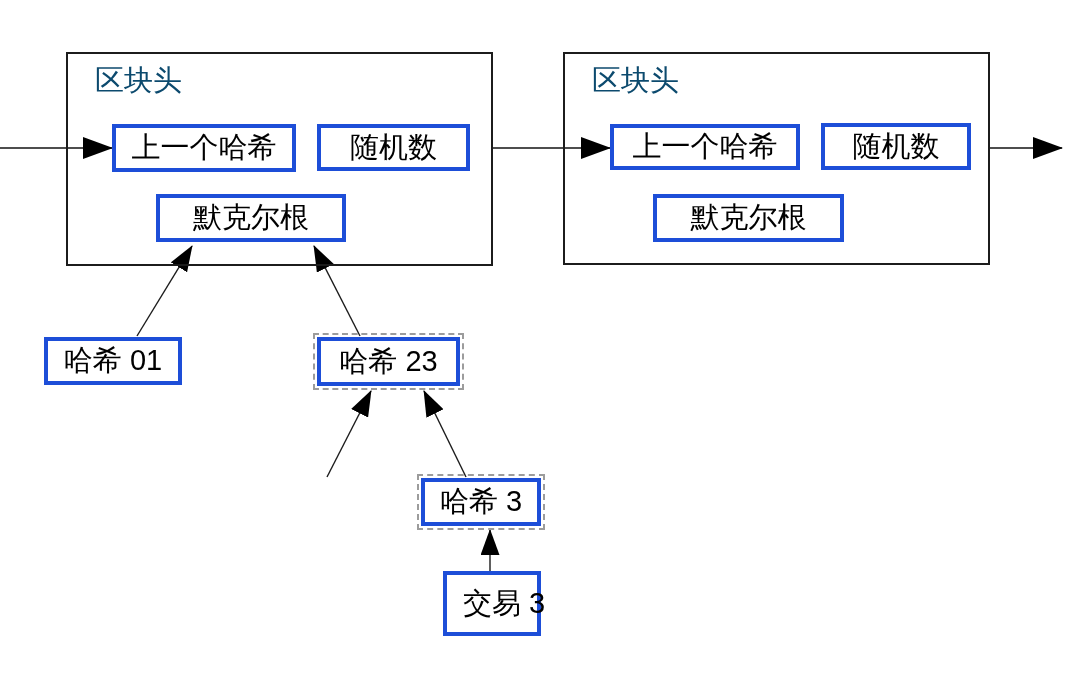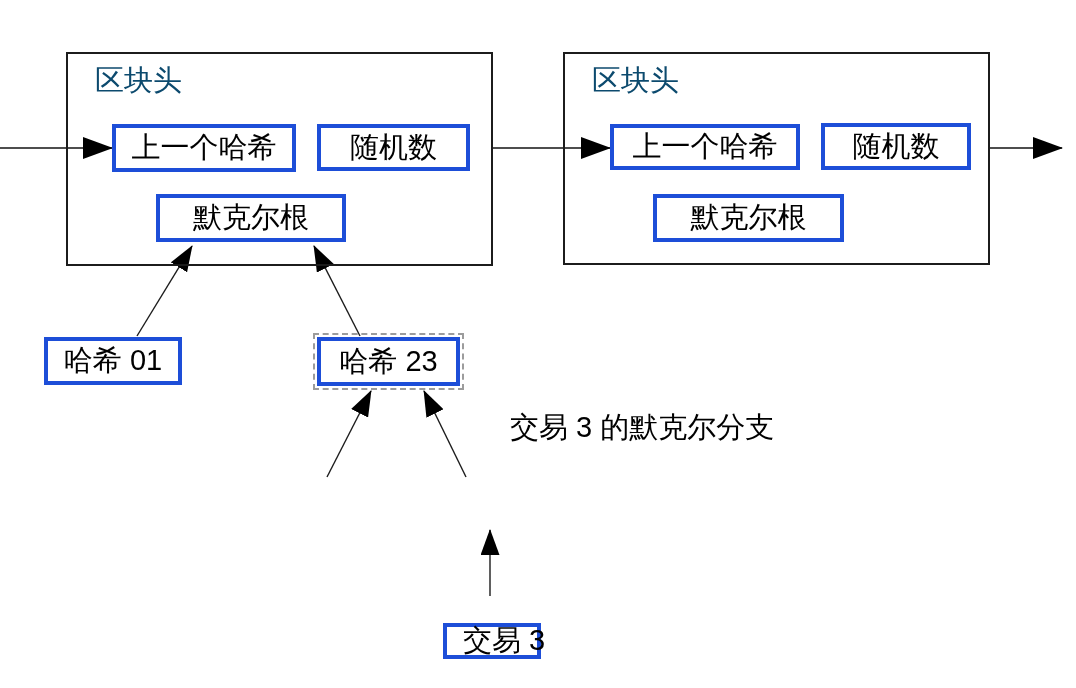--- a/index.html
+++ b/index.html
@@ -64,21 +64,21 @@
   .b2-label { left: 592px; top: 64px; }
   .b2-prev  { left: 610px; top: 124px; width: 190px; height: 46px; }
   .b2-nonce { left: 821px; top: 123px; width: 150px; height: 47px; }
   .b2-merk  { left: 653px; top: 194px; width: 191px; height: 48px; }
 
   
   .n-hash01 { left: 44px;  top: 337px; width: 138px; height: 48px; }
   .n-hash23 { left: 317px; top: 337px; width: 143px; height: 49px; }
   .n-hash2  { left: 255px; top: 478px; width: 120px; height: 48px; }
   .n-hash3  { left: 421px; top: 478px; width: 120px; height: 48px; }
-  .n-tx3    { left: 443px; top: 623px; width: 98px;  height: 36px; padding-left: 24px; }
+  .n-tx3    { left: 443px; top: 571px; width: 98px;  height: 65px; padding-left: 24px; }
 
   .lbl-branch { left: 510px; top: 408px; }
 </style>
 </head>
 <body>
 
 <div class="canvas">
 
   <svg class="arrows" viewBox="0 0 1076 688" xmlns="http://www.w3.org/2000/svg">
     <defs>
@@ -108,17 +108,17 @@
   <div class="fbox b1-merk">默克尔根</div>
 
   <div class="block b2"></div>
   <div class="block-label b2-label">区块头</div>
   <div class="fbox b2-prev">上一个哈希</div>
   <div class="fbox b2-nonce">随机数</div>
   <div class="fbox b2-merk">默克尔根</div>
 
   <div class="fbox n-hash01">哈希 01</div>
   <div class="fbox hl n-hash23">哈希 23</div>
+  <div class="fbox hl n-hash3">哈希 3</div>
   <div class="fbox n-tx3">交易 3</div>
 
-  <div class="branch-label lbl-branch">交易 3 的默克尔分支</div>
 
 </div>
 
 </body></html>

